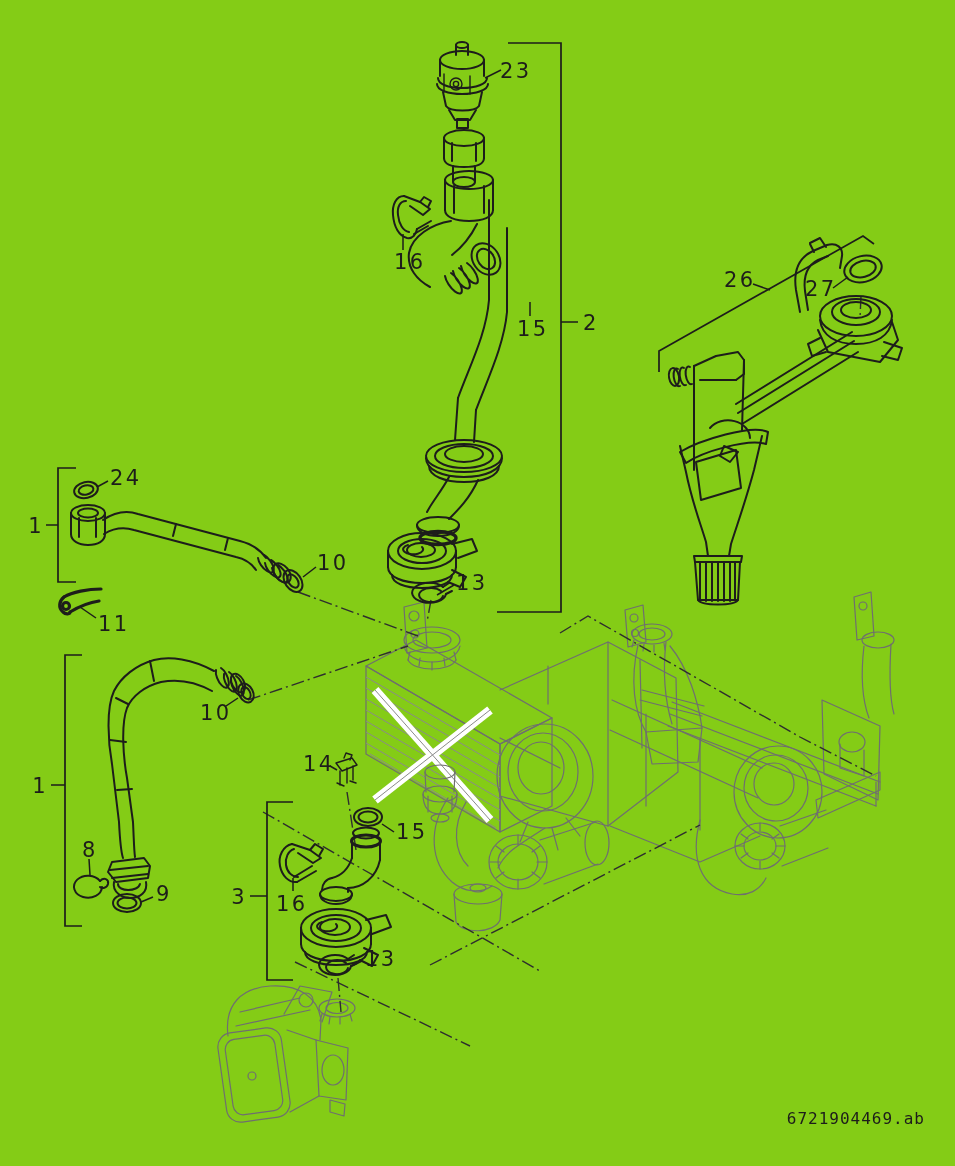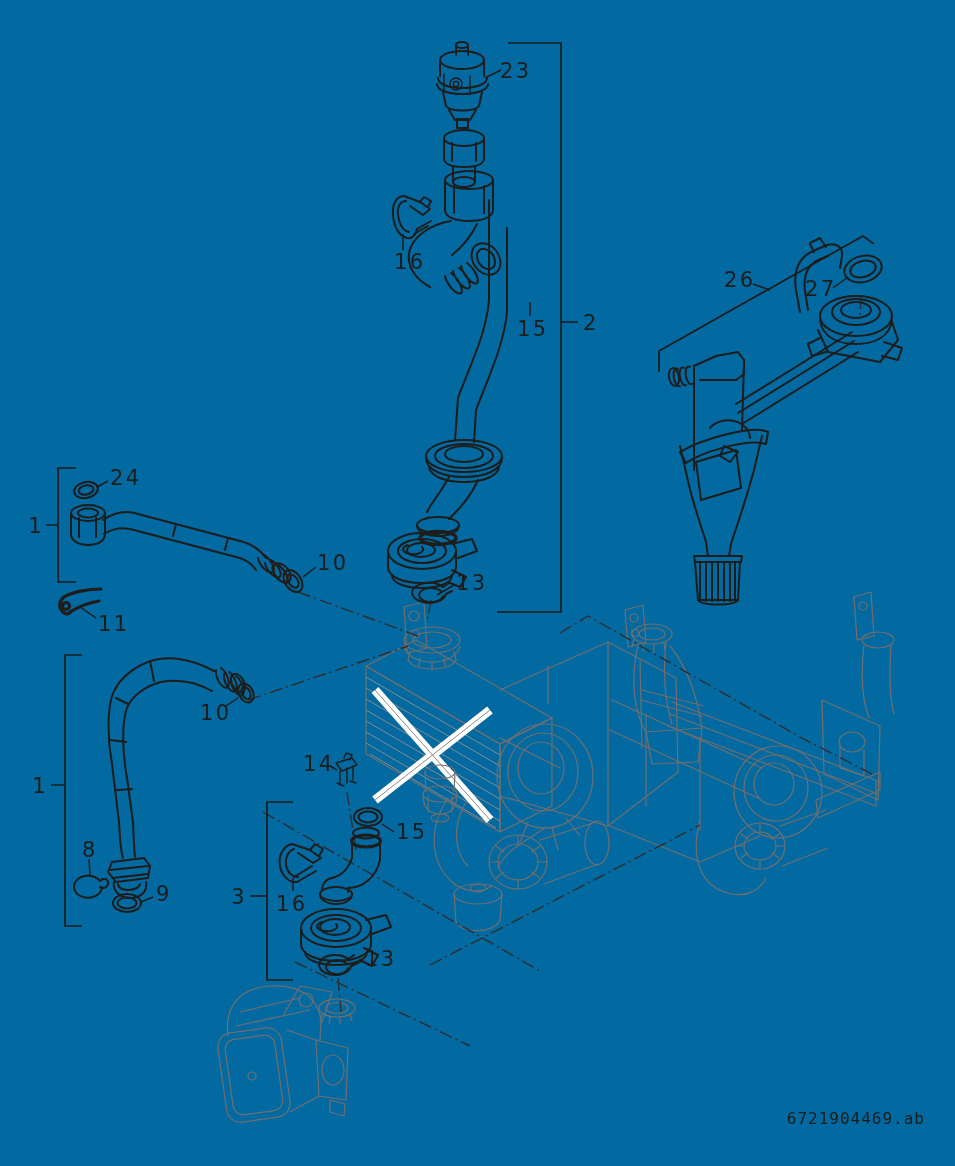--- a/index.html
+++ b/index.html
@@ -1,17 +1,17 @@
 <!DOCTYPE html>
 <html><head>
 <meta charset="utf-8">
 <style>
   html,body{margin:0;padding:0;background:#ffffff;}
   .canvas{
-    position:relative;width:955px;height:1166px;background:#0369a1;overflow:hidden;
+    position:relative;width:955px;height:1166px;background:#84cc16;overflow:hidden;
     font-family:"DejaVu Sans", sans-serif;
   }
   svg{position:absolute;left:0;top:0;}
   .fg{stroke:#1d1d1b;stroke-width:2;fill:none;stroke-linecap:round;stroke-linejoin:round;}
   .fgt{stroke:#1d1d1b;stroke-width:1.4;fill:none;stroke-linecap:round;stroke-linejoin:round;}
   .fgh{stroke:#1d1d1b;stroke-width:3.2;fill:none;stroke-linecap:round;}
   .bg{stroke:#6f6f6f;stroke-width:1.2;fill:none;stroke-linecap:round;stroke-linejoin:round;}
   .bg2{stroke:#8a8a8a;stroke-width:1;fill:none;}
   .bracket{stroke:#1d1d1b;stroke-width:1.7;fill:none;}
   .leader{stroke:#1d1d1b;stroke-width:1.5;fill:none;}

